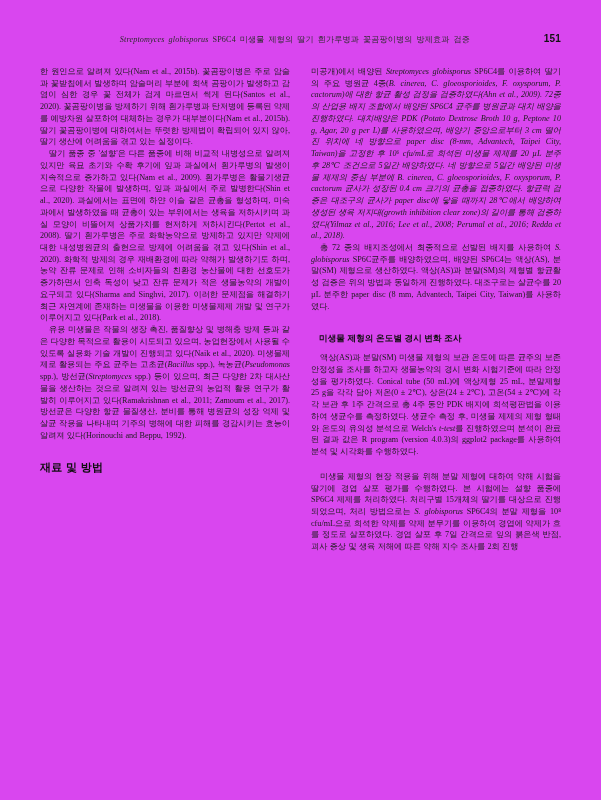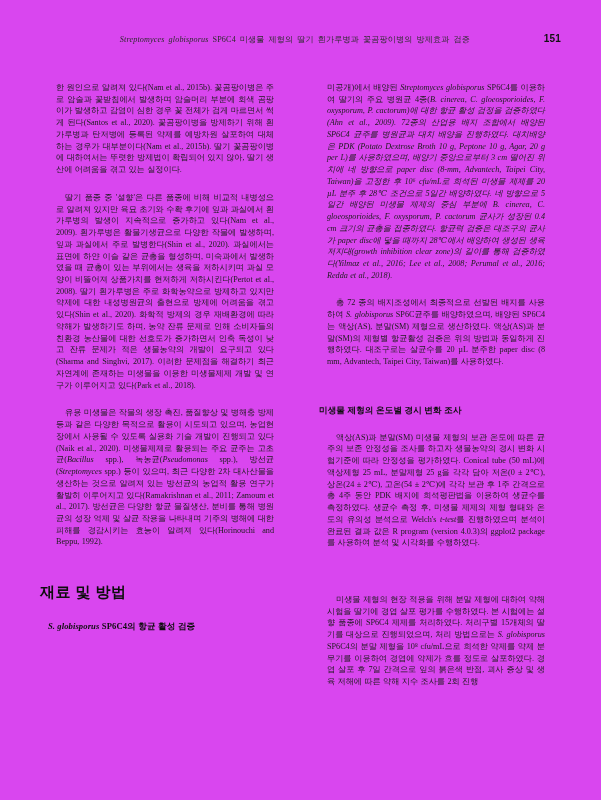--- a/index.html
+++ b/index.html
@@ -67,40 +67,40 @@
     height: 716px;
     display: flex;
     gap: 21px;
   }
   .col {
     width: 250px;
     display: block;
   }
 
   p.para {
-    margin: 16px;
+    margin: 0;
     font-size: 8.2px;
     line-height: 11.73px;
     text-align: justify;
     text-justify: inter-word;
     word-spacing: 0.04em;
     letter-spacing: -0.002em;
     color: #1c1c1c;
     hyphens: none;
   }
   p.indent {
     text-indent: 9px;
   }
   p.para i, p.para em { font-style: italic; }
 
   
   h2.section-title {
     margin: 0;
     font-family: "Liberation Sans", sans-serif;
-    font-size: 15px;
+    font-size: 11px;
     font-weight: bold;
     letter-spacing: 0.03em;
     color: #0d0d0d;
     line-height: 1.2;
   }
   h3.subsection-title {
     margin: 8px;
     font-size: 8.6px;
     font-weight: bold;
     font-family: "Liberation Sans", sans-serif;
@@ -146,23 +146,20 @@
       <p class="para">한 원인으로 알려져 있다(Nam et al., 2015b). 꽃곰팡이병은 주로 암술과 꽃받침에서 발생하며 암술머리 부분에 회색 곰팡이가 발생하고 감염이 심한 경우 꽃 전체가 검게 마르면서 썩게 된다(Santos et al., 2020). 꽃곰팡이병을 방제하기 위해 흰가루병과 탄저병에 등록된 약제를 예방차원 살포하여 대체하는 경우가 대부분이다(Nam et al., 2015b). 딸기 꽃곰팡이병에 대하여서는 뚜렷한 방제법이 확립되어 있지 않아, 딸기 생산에 어려움을 겪고 있는 실정이다.</p>
       <p class="para indent">딸기 품종 중 '설향'은 다른 품종에 비해 비교적 내병성으로 알려져 있지만 육묘 초기와 수확 후기에 잎과 과실에서 흰가루병의 발생이 지속적으로 증가하고 있다(Nam et al., 2009). 흰가루병은 활물기생균으로 다양한 작물에 발생하며, 잎과 과실에서 주로 발병한다(Shin et al., 2020). 과실에서는 표면에 하얀 이슬 같은 균총을 형성하며, 미숙과에서 발생하였을 때 균총이 있는 부위에서는 생육을 저하시키며 과실 모양이 비뚤어져 상품가치를 현저하게 저하시킨다(Pertot et al., 2008). 딸기 흰가루병은 주로 화학농약으로 방제하고 있지만 약제에 대한 내성병원균의 출현으로 방제에 어려움을 겪고 있다(Shin et al., 2020). 화학적 방제의 경우 재배환경에 따라 약해가 발생하기도 하며, 농약 잔류 문제로 인해 소비자들의 친환경 농산물에 대한 선호도가 증가하면서 인축 독성이 낮고 잔류 문제가 적은 생물농약의 개발이 요구되고 있다(Sharma and Singhvi, 2017). 이러한 문제점을 해결하기 최근 자연계에 존재하는 미생물을 이용한 미생물제제 개발 및 연구가 이루어지고 있다(Park et al., 2018).</p>
       <p class="para indent">유용 미생물은 작물의 생장 촉진, 품질향상 및 병해충 방제 등과 같은 다양한 목적으로 활용이 시도되고 있으며, 농업현장에서 사용될 수 있도록 실용화 기술 개발이 진행되고 있다(Naik et al., 2020). 미생물제제로 활용되는 주요 균주는 고초균(<i>Bacillus</i> spp.), 녹농균(<i>Pseudomonas</i> spp.), 방선균(<i>Streptomyces</i> spp.) 등이 있으며, 최근 다양한 2차 대사산물을 생산하는 것으로 알려져 있는 방선균의 농업적 활용 연구가 활발히 이루어지고 있다(Ramakrishnan et al., 2011; Zamoum et al., 2017). 방선균은 다양한 항균 물질생산, 분비를 통해 병원균의 성장 억제 및 살균 작용을 나타내며 기주의 병해에 대한 피해를 경감시키는 효능이 알려져 있다(Horinouchi and Beppu, 1992).</p>
 
       <div class="sp-before-section"></div>
 
       <h2 class="section-title">재료 및 방법</h2>
 
       <div class="sp-after-section"></div>
 
-      <h3 class="subsection-title">
-        <span class="latin-italic">S. globisporus</span><span>&nbsp;</span><span class="latin-up">SP6C4</span><span>의 항균 활성 검증</span>
-      </h3>
 
 
     </div>
 
     <div class="col">
 
       <p class="para">미공개)에서 배양된 <i>Streptomyces globisporus</i> SP6C4를 이용하여 딸기의 주요 병원균 4종(<i>B. cinerea</i>, <i>C. gloeosporioides</i>, <i>F. oxysporum</i>, <i>P. <i>cactorum</i>)에 대한 항균 활성 검정을 검증하였다(Ahn et al., 2009). 72종의 산업용 배지 조합에서 배양된 SP6C4 균주를 병원균과 대치 배양을 진행하였다. 대치배양은 PDK (Potato Dextrose Broth 10 g, Peptone 10 g, Agar, 20 g per L)를 사용하였으며, 배양기 중앙으로부터 3 cm 떨어진 위치에 네 방향으로 paper disc (8-mm, Advantech, Taipei City, Taiwan)을 고정한 후 10⁶ cfu/mL로 희석된 미생물 제제를 20 µL 분주 후 28℃ 조건으로 5일간 배양하였다. 네 방향으로 5일간 배양된 미생물 제제의 중심 부분에 <i>B. cinerea</i>, <i>C. gloeosporioides</i>, <i>F. oxysporum</i>, <i>P. <i>cactorum</i> 균사가 성장된 0.4 cm 크기의 균총을 접종하였다. 항균력 검증은 대조구의 균사가 paper disc에 닿을 때까지 28℃에서 배양하여 생성된 생육 저지대(growth inhibition clear zone)의 길이를 통해 검증하였다(Yilmaz et al., 2016; Lee et al., 2008; Perumal et al., 2016; Redda et al., 2018).</i></i></p>
       <p class="para indent">총 72 종의 배지조성에서 최종적으로 선발된 배지를 사용하여 <i>S. globisporus</i> SP6C균주를 배양하였으며, 배양된 SP6C4는 액상(AS), 분말(SM) 제형으로 생산하였다. 액상(AS)과 분말(SM)의 제형별 항균활성 검증은 위의 방법과 동일하게 진행하였다. 대조구로는 살균수를 20 µL 분주한 paper disc (8 mm, Advantech, Taipei City, Taiwan)를 사용하였다.</p>
 
       <div class="sp-block"></div>

